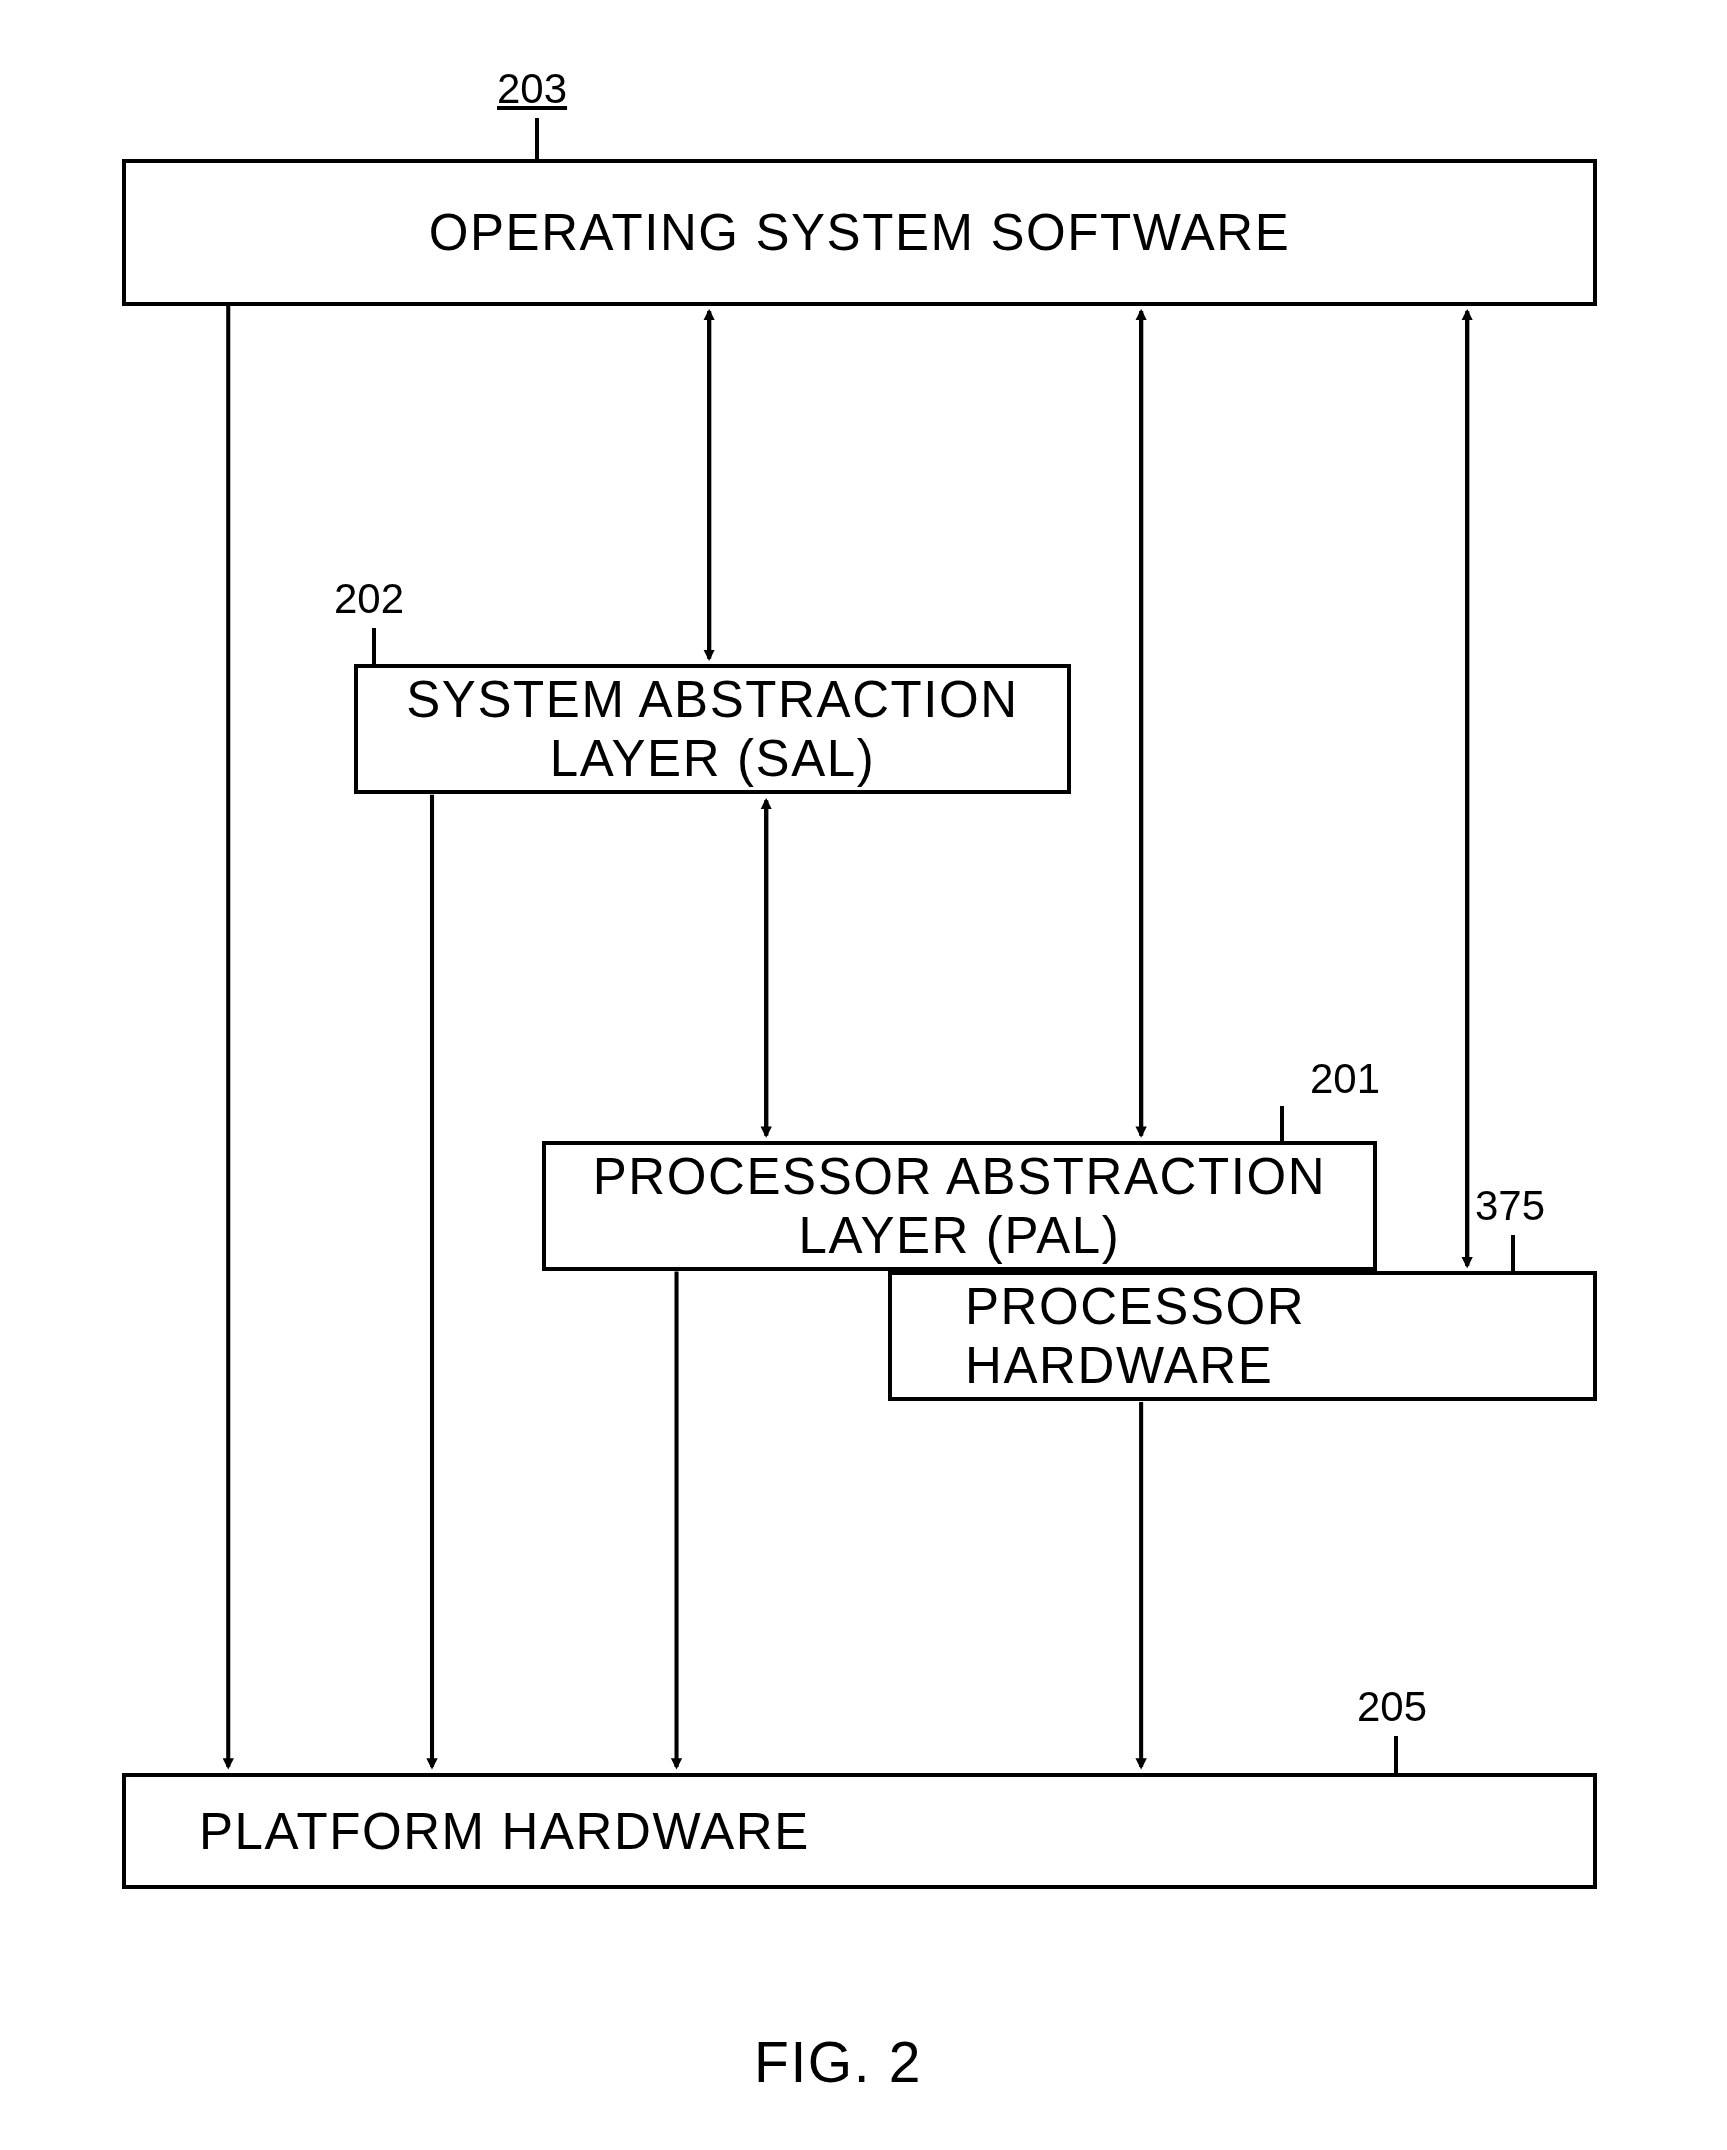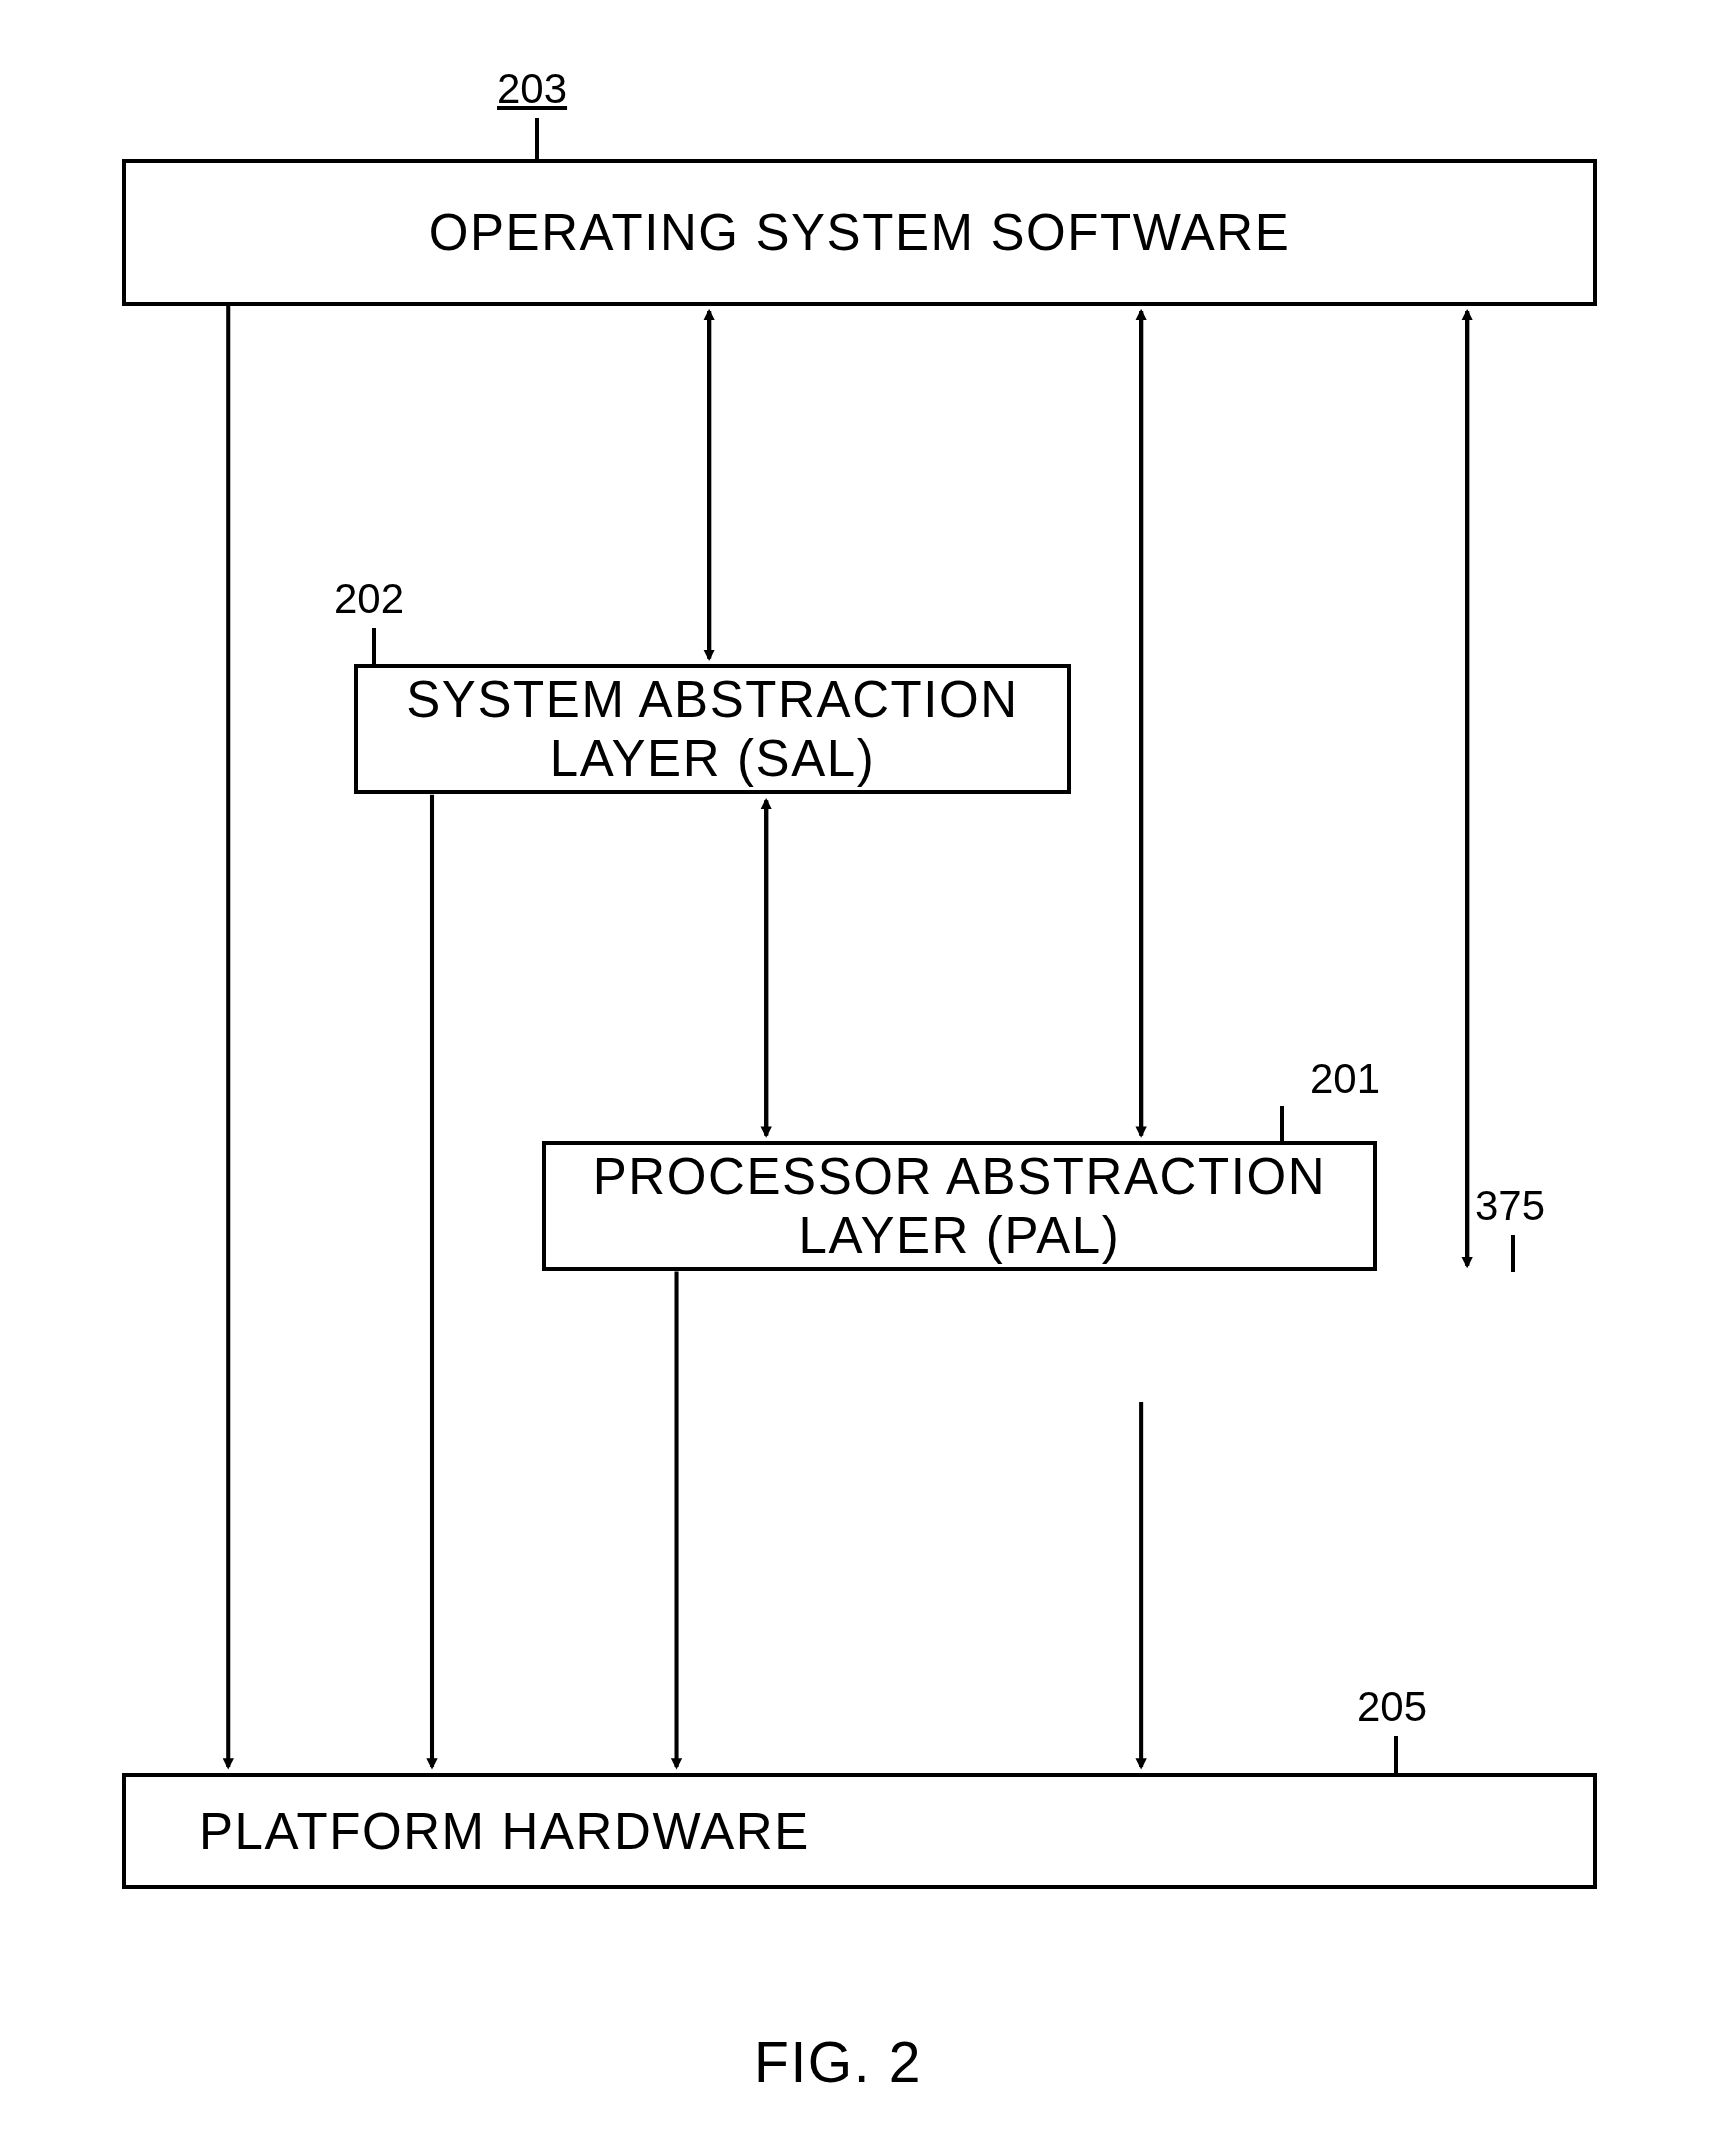--- a/index.html
+++ b/index.html
@@ -64,20 +64,23 @@
   </div>
 
   <div class="box" style="left:322px; top:664px; width:717px; height:130px;margin-left:32px;">
     <span>SYSTEM ABSTRACTION LAYER (SAL)</span>
   </div>
 
   <div class="box" style="left:542px; top:1141px; width:835px; height:130px;">
     <span>PROCESSOR ABSTRACTION LAYER (PAL)</span>
   </div>
 
+  <div class="box left" style="left:888px; top:1271px; width:709px; height:130px;">
+    <span>PROCESSOR HARDWARE</span>
+  </div>
 
   <div class="box left" style="left:122px; top:1773px; width:1475px; height:116px;">
     <span>PLATFORM HARDWARE</span>
   </div>
 
   <div class="ref" style="left:497px; top:65px;text-decoration:underline;">203</div>
   <div class="tick" style="left:535px; top:118px; height:41px;"></div>
 
   <div class="ref" style="left:334px; top:575px;">202</div>
   <div class="tick" style="left:372px; top:628px; height:37px;"></div>

